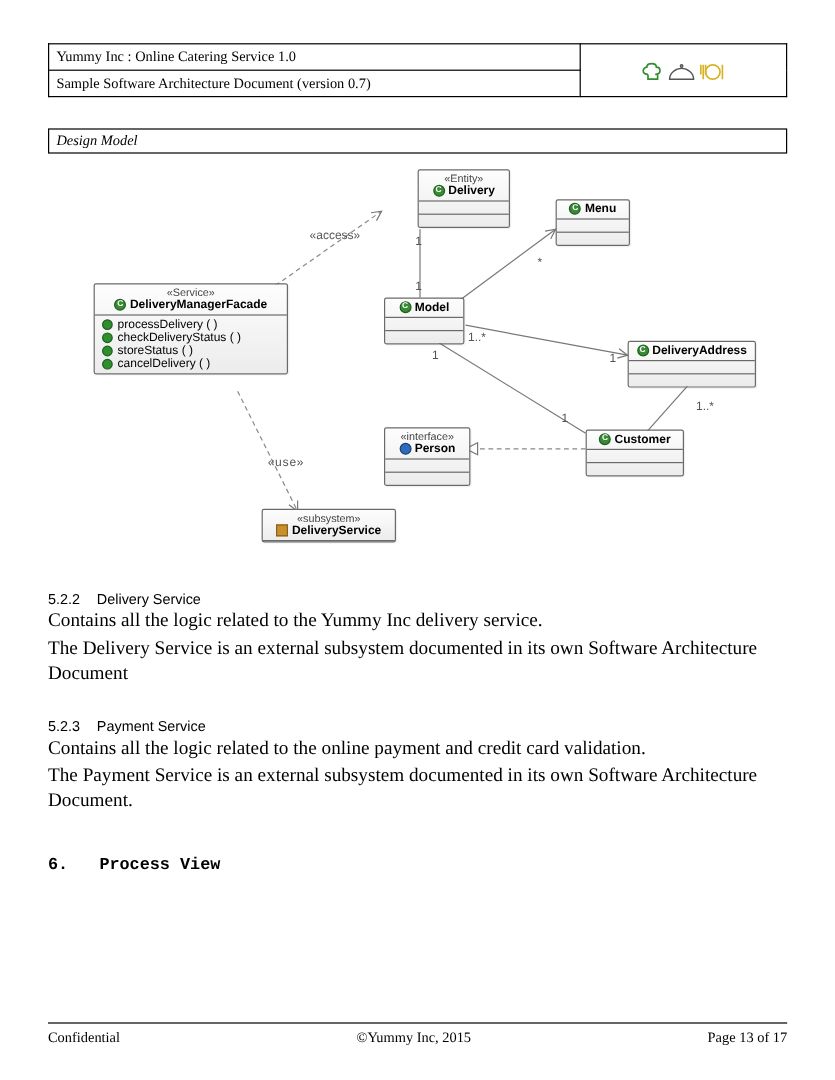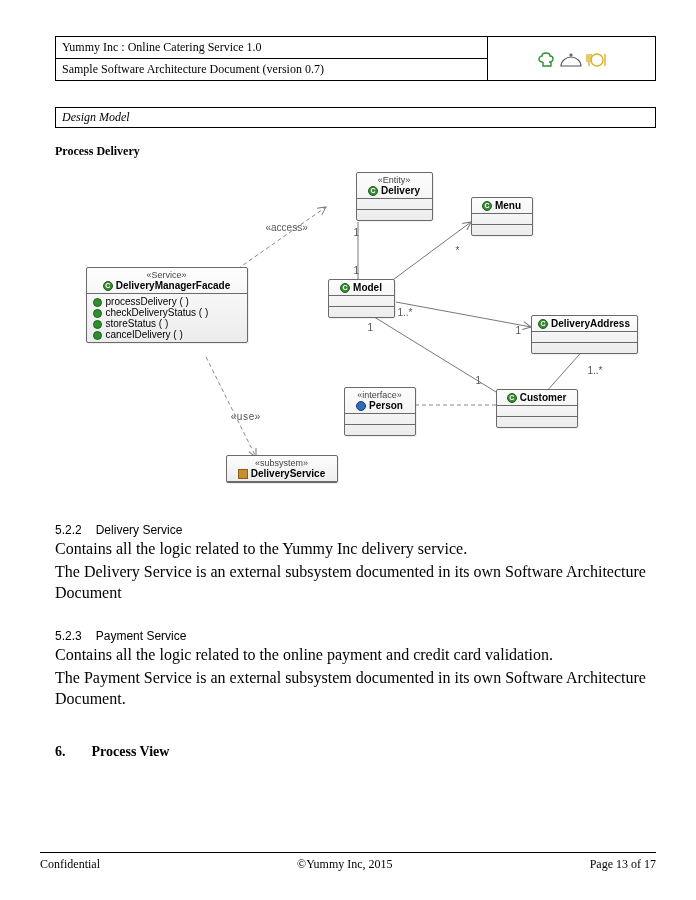--- a/index.html
+++ b/index.html
@@ -8,21 +8,21 @@
     background: #fff;
     font-family: "Times New Roman", Times, serif;
     font-size: 12px;
     color: #000;
     width: 696px;
     height: 900px;
     overflow: hidden;
     position: relative;
   }
   .page {
-    padding: 36px 40px 28px 55px;
+    padding: 36px 40px 28px 40px;
     box-sizing: border-box;
     width: 696px;
     height: 900px;
     position: relative;
   }
   .hdr {
     border: 1px solid #000;
     border-collapse: collapse;
     width: 100%;
   }
@@ -134,21 +134,21 @@
     line-height: 1.3;
     margin: 2px 0;
   }
   .subsec {
     font-family: Arial, sans-serif;
     font-size: 12px;
     margin-top: 26px;
   }
   .subsec .num { margin-right: 14px; }
   .hl {
-    font-family: Liberation Serif, serif;
+    font-family: Liberation Mono, monospace;
     font-weight: bold;
     font-size: 14px;
     margin-top: 34px;
   }
   .hl .num { margin-right: 26px; }
   .footer {
     position: absolute;
     left: 40px; right: 40px;
     bottom: 28px;
     border-top: 1px solid #000;
@@ -188,21 +188,20 @@
       </td>
     </tr>
     <tr>
       <td>Sample Software Architecture Document (version 0.7)</td>
     </tr>
   </tbody>
     </table>
 
   <div class="box-row">Design Model</div>
 
-  <div class="sec-title">Process Delivery</div>
 
   <div class="diagram">
 
     <svg class="wires">
       <defs>
         <marker id="openArrow" markerWidth="10" markerHeight="10" refX="9" refY="5" orient="auto">
           <path d="M1,1 L9,5 L1,9" fill="none" stroke="#777" stroke-width="1"></path>
         </marker>
         <marker id="triArrow" markerWidth="12" markerHeight="12" refX="11" refY="6" orient="auto">
           <path d="M1,1 L11,6 L1,11 Z" fill="#fff" stroke="#777" stroke-width="1"></path>
@@ -265,21 +264,21 @@
       <div class="attrs"></div>
         <div class="ops"></div>
     </div>
 
     <div class="uml" style="left:420px; top:222px; width:80px;">
       <div class="head"><span class="ci">C</span><span>Customer</span></div>
       <div class="attrs"></div>
         <div class="ops"></div>
     </div>
 
-    <div class="uml" style="left:252px; top:220px; width:70px;margin-left:16px;">
+    <div class="uml" style="left:252px; top:220px; width:70px;">
       <div class="head">
         <span class="stereo">«interface»</span>
         <span class="ii"></span><span>Person</span>
       </div>
       <div class="attrs"></div>
         <div class="ops"></div>
     </div>
 
     <div class="uml" style="left:150px; top:288px; width:110px;">
       <div class="head">

